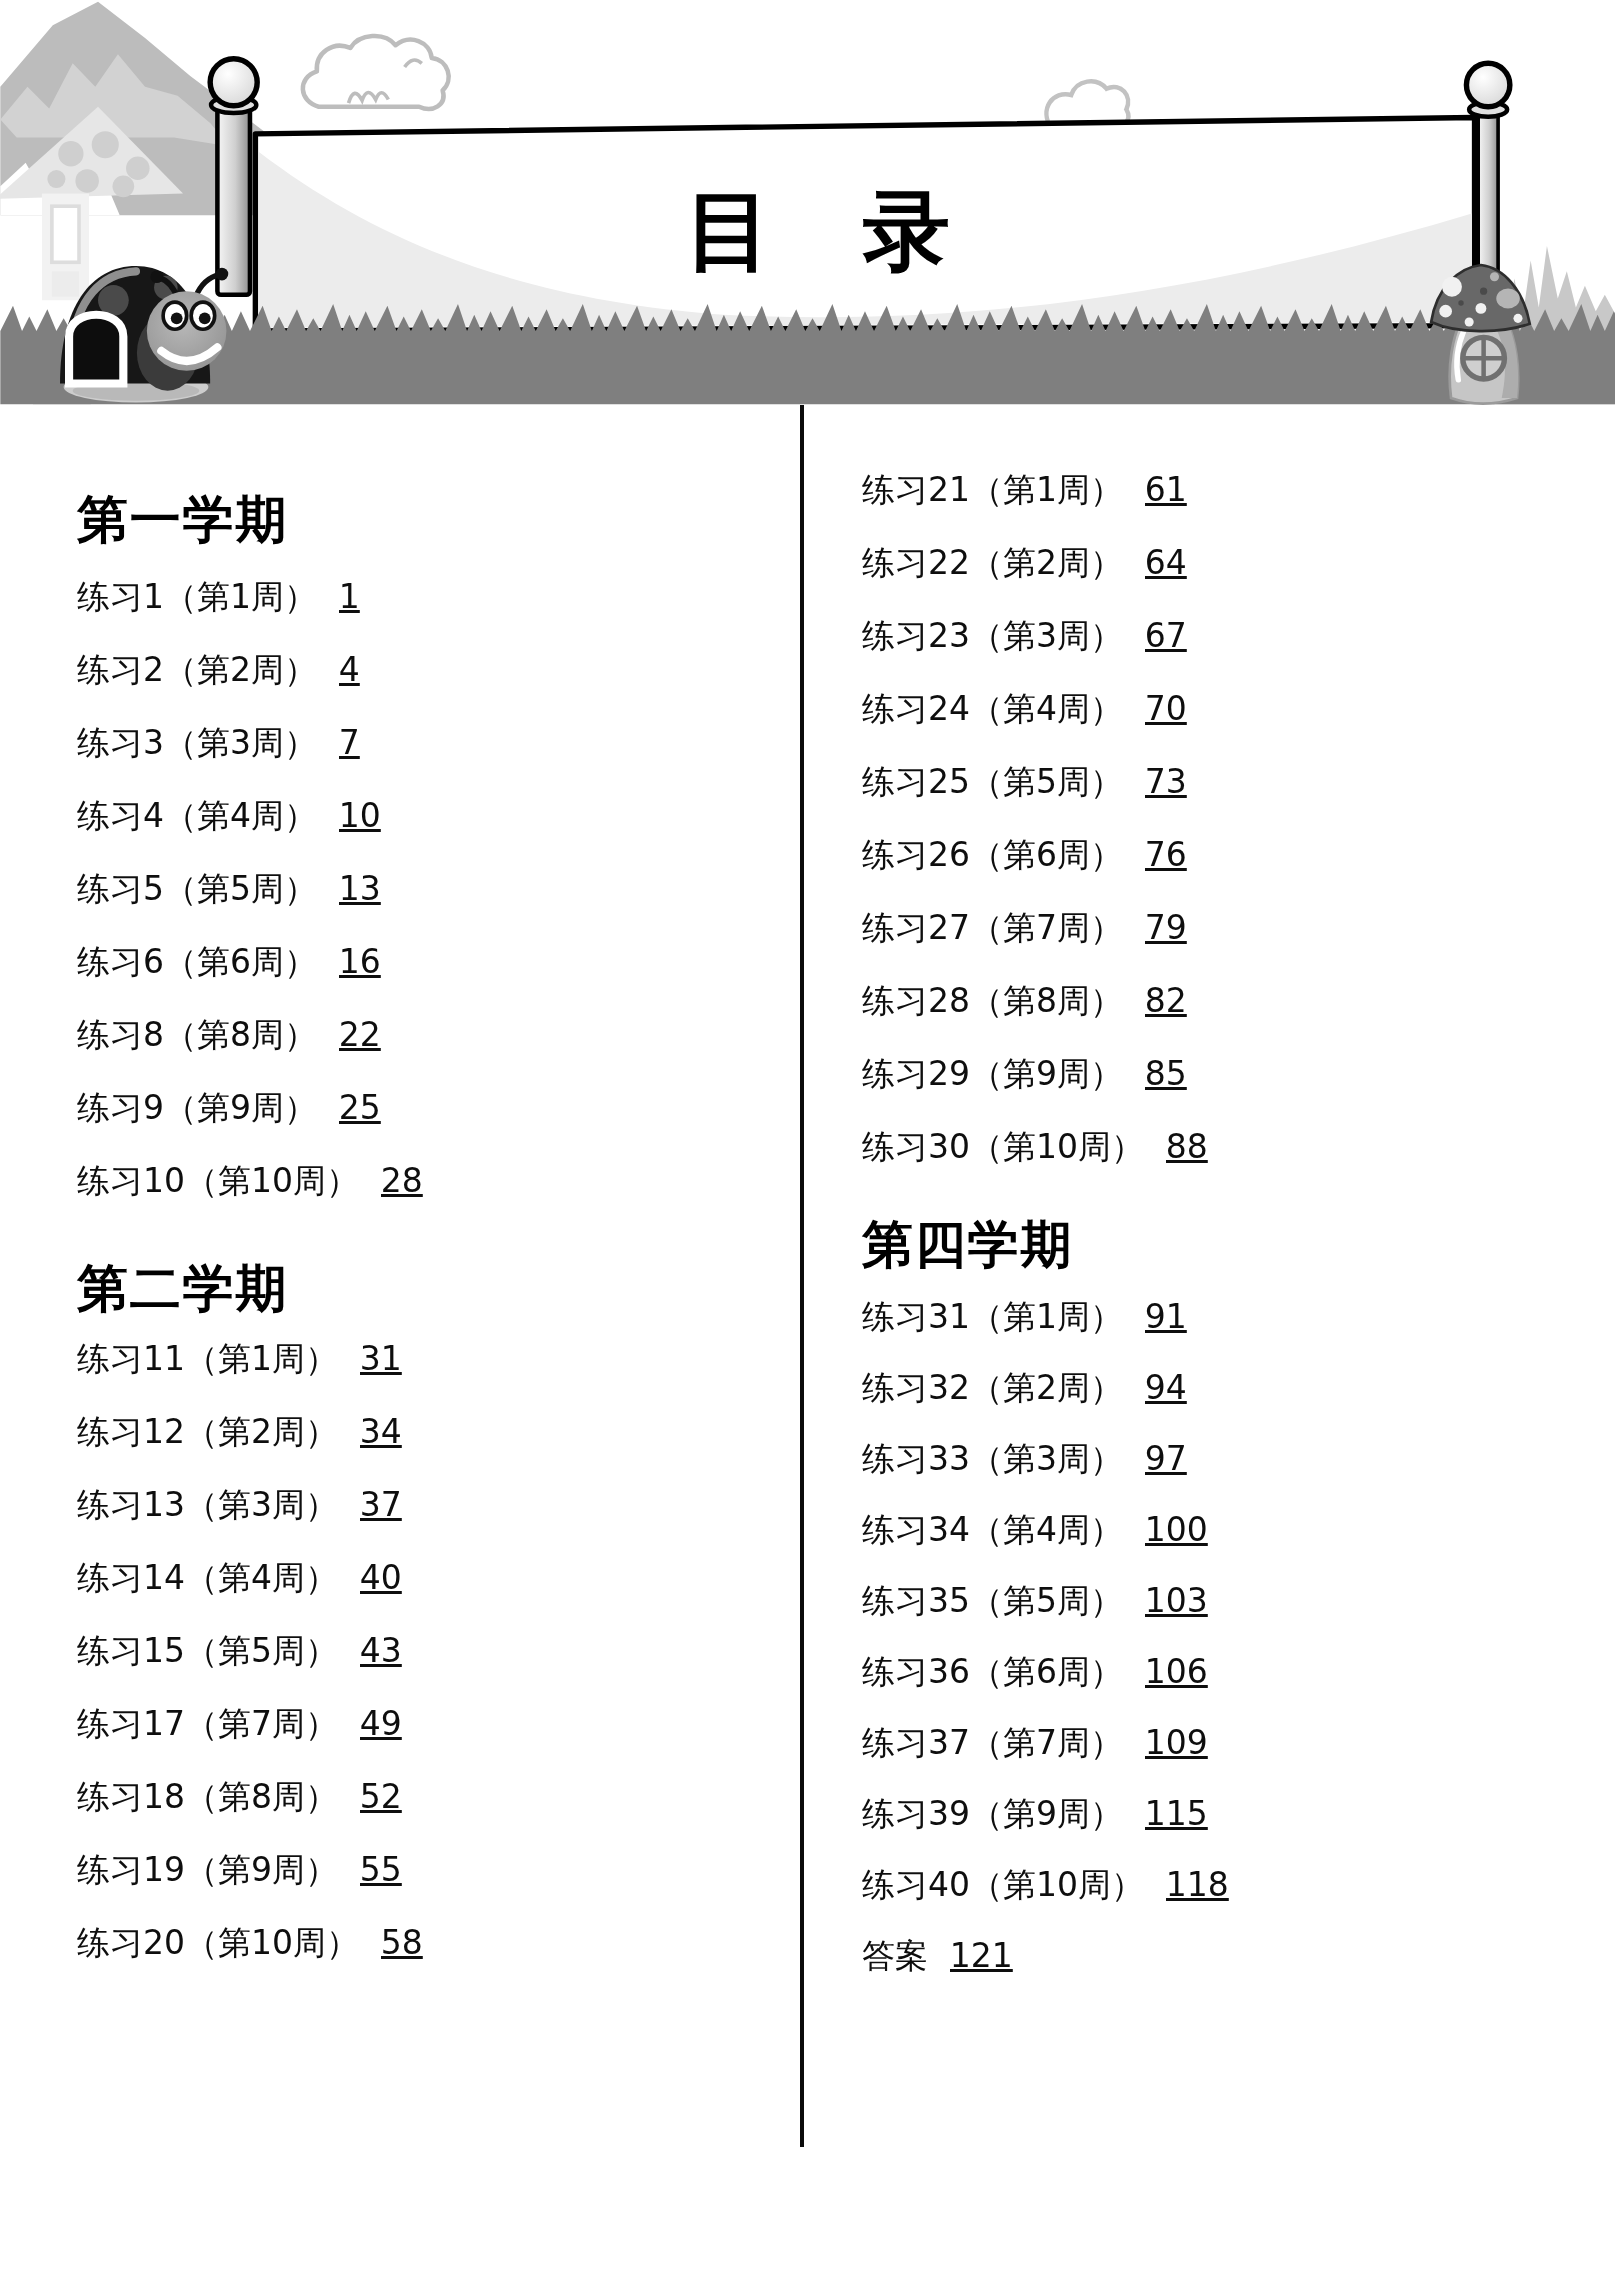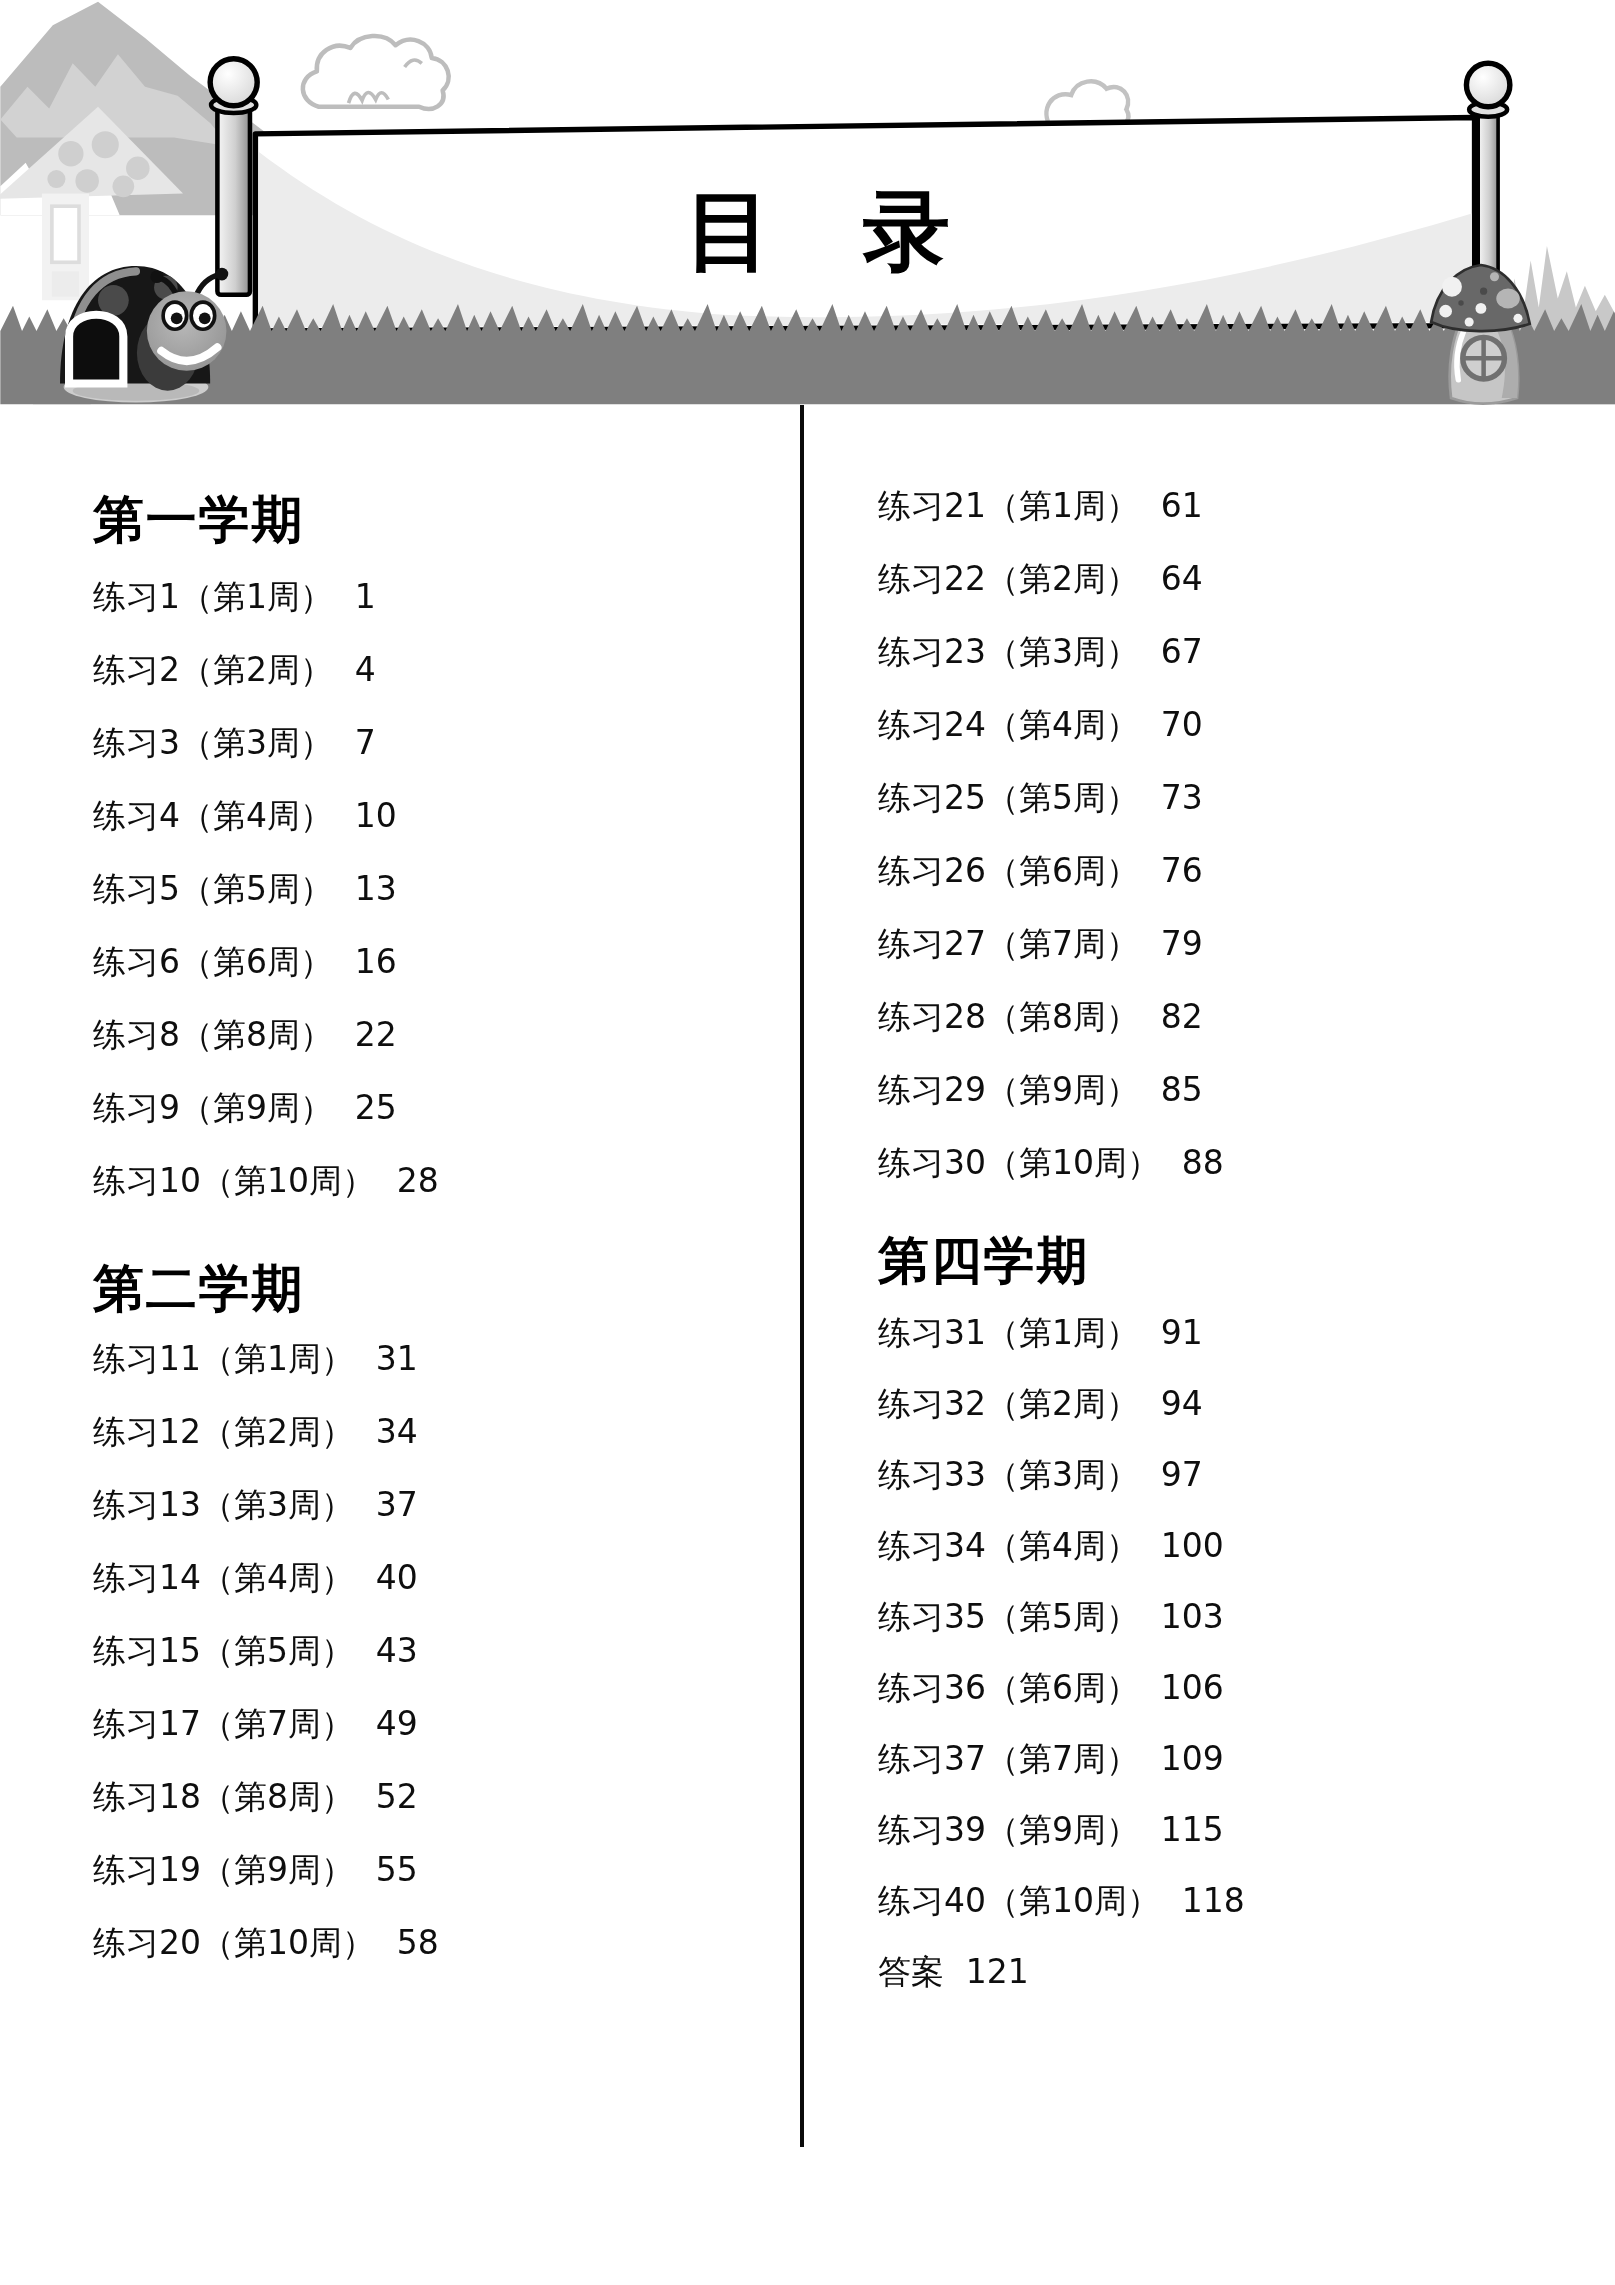--- a/index.html
+++ b/index.html
@@ -3,37 +3,38 @@
 <meta charset="utf-8">
 <style>
   html,body{margin:0;padding:0;background:#ffffff;}
   .page{
     position:relative;
     width:1616px;height:2285px;
     background:#ffffff;
     overflow:hidden;
     font-family:"DejaVu Sans","Liberation Sans",sans-serif;
     color:#111;
+    text-decoration:underline;
   }
   .scene{position:absolute;left:0;top:0;}
   .banner-title{
     position:absolute;left:597px;top:181px;width:443px;height:100px;
     text-align:center;
     font-size:87px;line-height:100px;font-weight:bold;color:#000;
     letter-spacing:1.8px;
     white-space:nowrap;
   }
   .divider{
     position:absolute;left:800px;top:405px;width:3.6px;height:1742px;
     background:#0a0a0a;
   }
   .toc-col{position:absolute;top:470px;}
   .toc-col-left{left:77px;width:431px;}
   .toc-col-right{left:862px;width:432px;}
-  .section{margin:16px;}
+  .section{margin:0;}
   .heading{
     font-size:51px;line-height:52px;font-weight:bold;letter-spacing:1.8px;
     color:#000;
   }
   .sec-0-0 .heading{margin:23.5px 0 31px 0;}
   .sec-0-1 .heading{margin:62px 0 24.4px 0;}
   .sec-1-0 .heading{margin:23.5px 0 31px 0;}
   .sec-1-1 .heading{margin:52px 0 26px 0;}
   .row{display:flex;height:40px;margin-bottom:33px;}
   .sec-1-1 .row,.sec-1-2 .row{margin-bottom:31px;}

